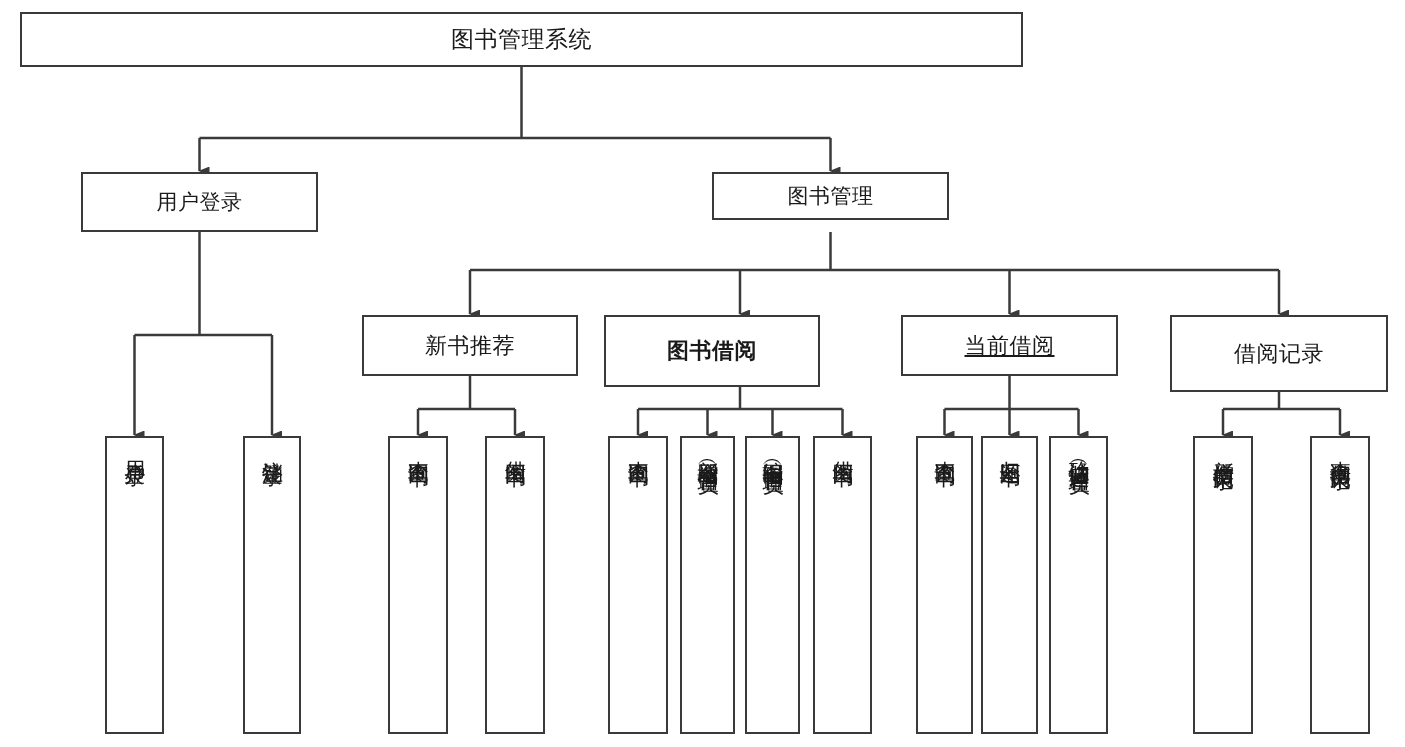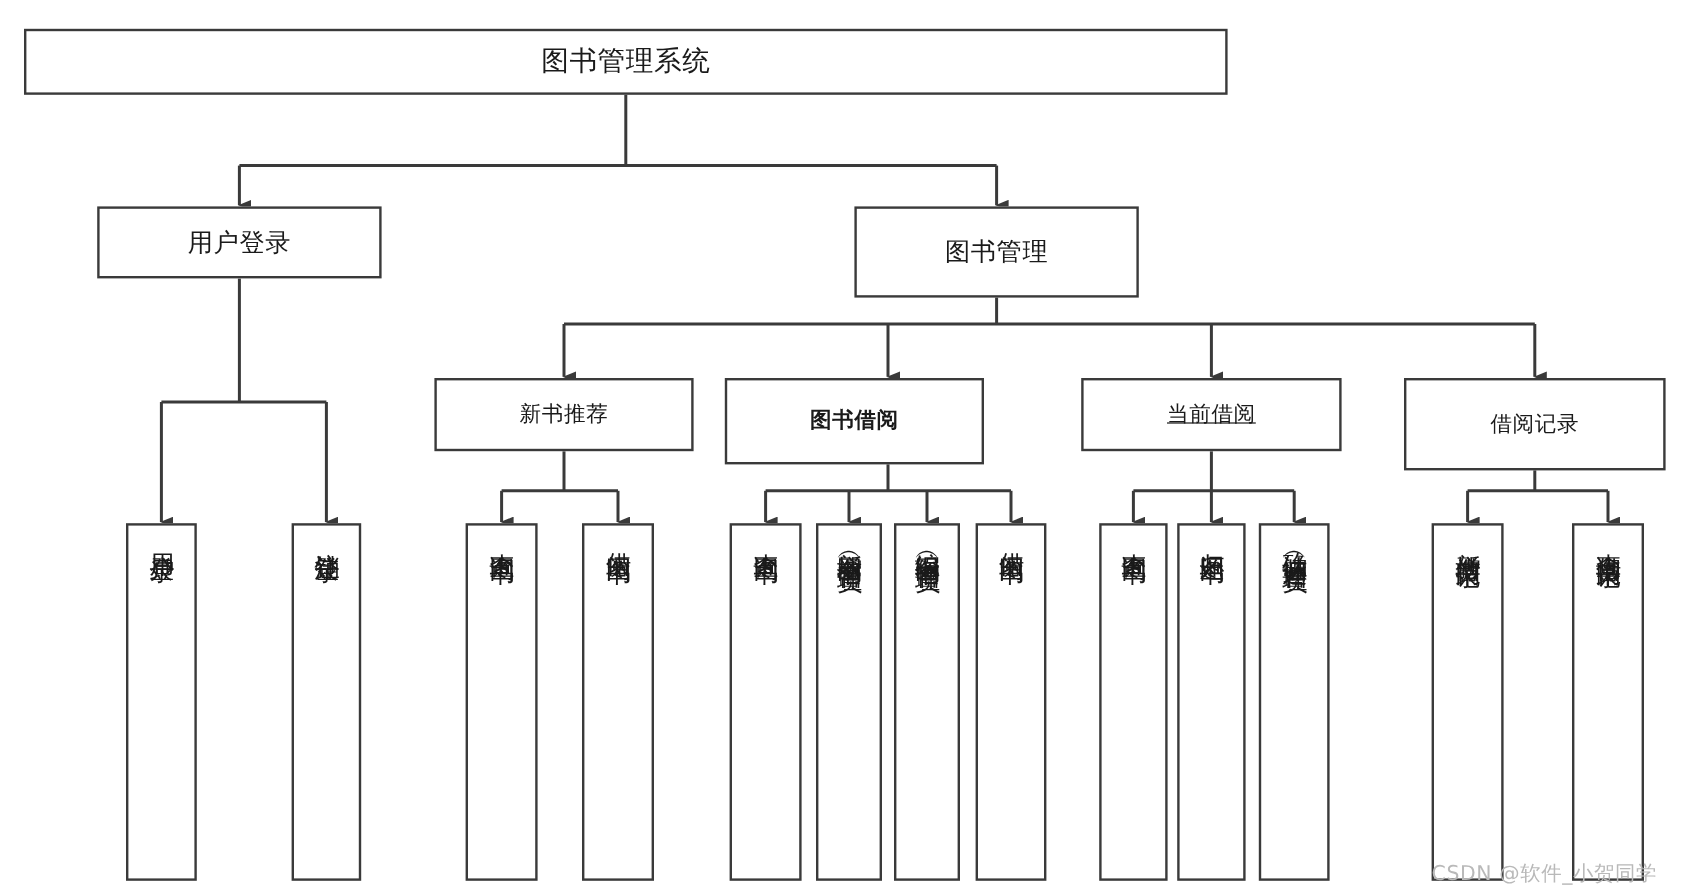--- a/index.html
+++ b/index.html
@@ -50,21 +50,21 @@
   }
   .node.vertical .label {
     writing-mode: vertical-rl;
     text-orientation: upright;
     letter-spacing: 2px;
     line-height: 1;
     margin: 0 auto;
   }
   .node.root .label  { font-size: 23px; }
   .node.level1 .label{ font-size: 21px; }
-  .node.level2 .label{ font-size: 18px; text-align: right; }
+  .node.level2 .label{ font-size: 22px; text-align: right; }
   .node.leaf .label  { font-size: 21px; }
   .watermark {
     position: absolute;
     color: #b9b9b9;
     font-size: 17px;
     white-space: nowrap;
     letter-spacing: 0.5px;
   }
 </style>
 </head>
@@ -109,27 +109,27 @@
         <line x1="1009.5" y1="409" x2="1009.5" y2="435" marker-end="url(#arrowhead)"></line>
         <line x1="1078.5" y1="409" x2="1078.5" y2="435" marker-end="url(#arrowhead)"></line>
         <line x1="1279" y1="376" x2="1279" y2="409"></line>
         <line x1="1223" y1="409" x2="1340" y2="409"></line>
         <line x1="1223" y1="409" x2="1223" y2="435" marker-end="url(#arrowhead)"></line>
         <line x1="1340" y1="409" x2="1340" y2="435" marker-end="url(#arrowhead)"></line>
       </g>
   </svg>
 
   <div id="nodes">
-      <div class="node root horizontal" style="left: 20px; top: 12px; width: 1003px; height: 55px; margin-top: 12px;">
+      <div class="node root horizontal" style="left: 20px; top: 12px; width: 1003px; height: 55px;">
         <span class="label">图书管理系统</span>
       </div>
       <div class="node level1 horizontal" style="left: 81px; top: 172px; width: 237px; height: 60px;">
         <span class="label">用户登录</span>
       </div>
-      <div class="node level1 horizontal" style="left: 712px; top: 172px; width: 237px; height: 76px;">
+      <div class="node level1 horizontal" style="left: 712px; top: 172px; width: 237px; height: 48px;">
         <span class="label">图书管理</span>
       </div>
       <div class="node level2 horizontal" style="left: 362px; top: 315px; width: 216px; height: 61px;">
         <span class="label">新书推荐</span>
       </div>
       <div class="node level2 horizontal" style="left: 604px; top: 315px; width: 216px; height: 72px; font-weight: bold;">
         <span class="label">图书借阅</span>
       </div>
       <div class="node level2 horizontal" style="left: 901px; top: 315px; width: 217px; height: 61px; text-decoration: underline;">
         <span class="label">当前借阅</span>
@@ -171,14 +171,13 @@
         <span class="label">确认归还（管理员）</span>
       </div>
       <div class="node leaf vertical" style="left: 1193px; top: 436px; width: 60px; height: 298px;">
         <span class="label">新增借阅记录</span>
       </div>
       <div class="node leaf vertical" style="left: 1310px; top: 436px; width: 60px; height: 298px;">
         <span class="label">查询借阅记录</span>
       </div>
     </div>
 
-  <div class="watermark" style="left: 1193px; top: 716px; color: rgb(185, 185, 185);">CSDN @软件_小贺同学</div>
 </div>
 
 </body></html>

